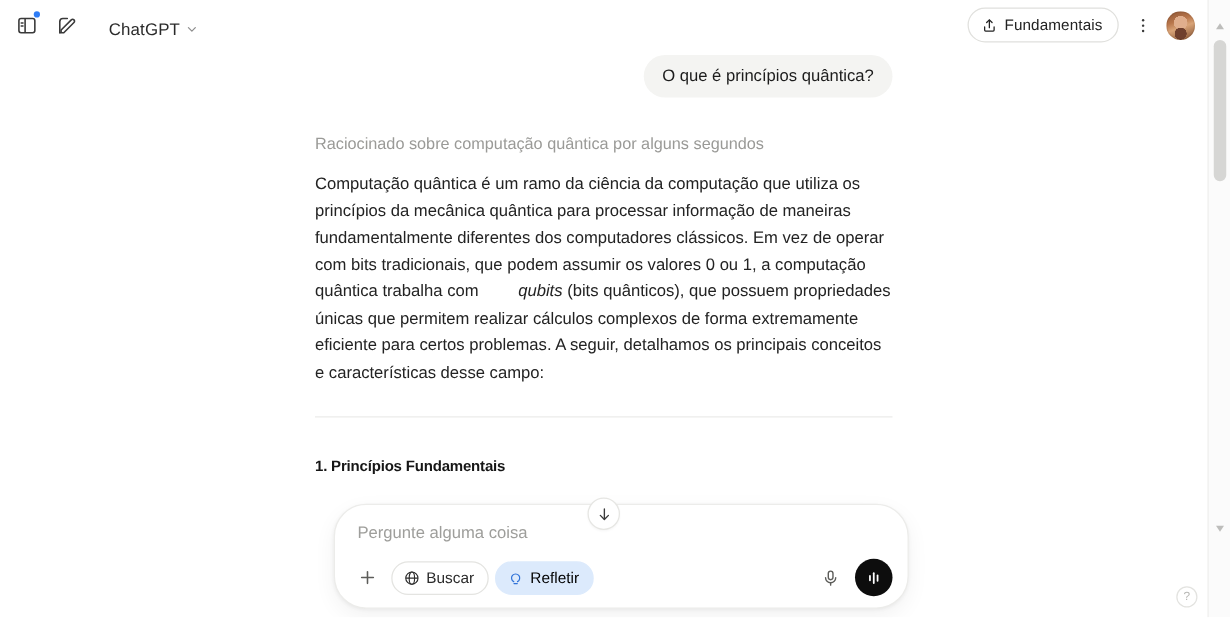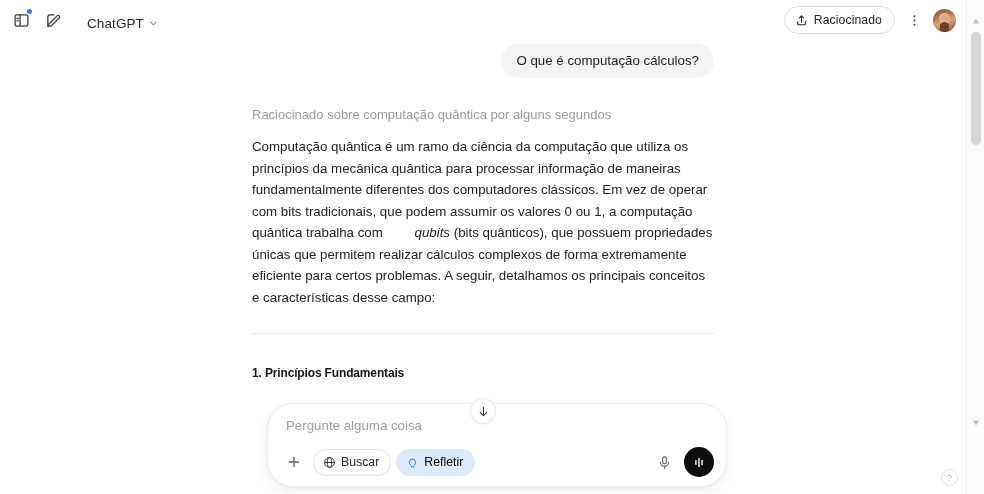--- a/index.html
+++ b/index.html
@@ -248,40 +248,40 @@
 
     <div class="hdr-spacer"></div>
 
     <div class="hdr-right">
       <div class="share-btn">
         <svg width="13" height="13" viewBox="0 0 24 24" fill="none" stroke="#232323" stroke-width="1.9" stroke-linecap="round" stroke-linejoin="round">
           <path d="M12 15V4"></path>
           <polyline points="8 7.5 12 3.5 16 7.5"></polyline>
           <path d="M5 14v4.5A1.5 1.5 0 0 0 6.5 20h11a1.5 1.5 0 0 0 1.5-1.5V14"></path>
         </svg>
-        <span>Raciocinado</span>
+        <span>Fundamentais</span>
       </div>
 
       <div class="icon-btn">
         <svg width="15" height="15" viewBox="0 0 24 24" fill="#3a3a3a">
           <circle cx="12" cy="5.2" r="1.55"></circle>
           <circle cx="12" cy="12" r="1.55"></circle>
           <circle cx="12" cy="18.8" r="1.55"></circle>
         </svg>
       </div>
 
       <div class="avatar"></div>
     </div>
   </div>
 
   <div class="convo">
     <div class="thread">
 
       <div class="user-row">
-        <div class="user-bubble">O que é computação cálculos?</div>
+        <div class="user-bubble">O que é princípios quântica?</div>
       </div>
 
       <div class="reasoning">Raciocinado sobre computação quântica por alguns segundos</div>
 
       <div class="msg">
         <p><span>Computação quântica é um ramo da ciência da computação que utiliza os princípios da mecânica quântica para processar informação de maneiras fundamentalmente diferentes dos computadores clássicos. Em vez de operar com bits tradicionais, que podem assumir os valores 0 ou 1, a computação quântica trabalha com </span><em>qubits</em><span> (bits quânticos), que possuem propriedades únicas que permitem realizar cálculos complexos de forma extremamente eficiente para certos problemas. A seguir, detalhamos os principais conceitos e características desse campo:</span></p>
 
         <hr class="sep">
 
         <h2 class="sec">1. Princípios Fundamentais</h2>

